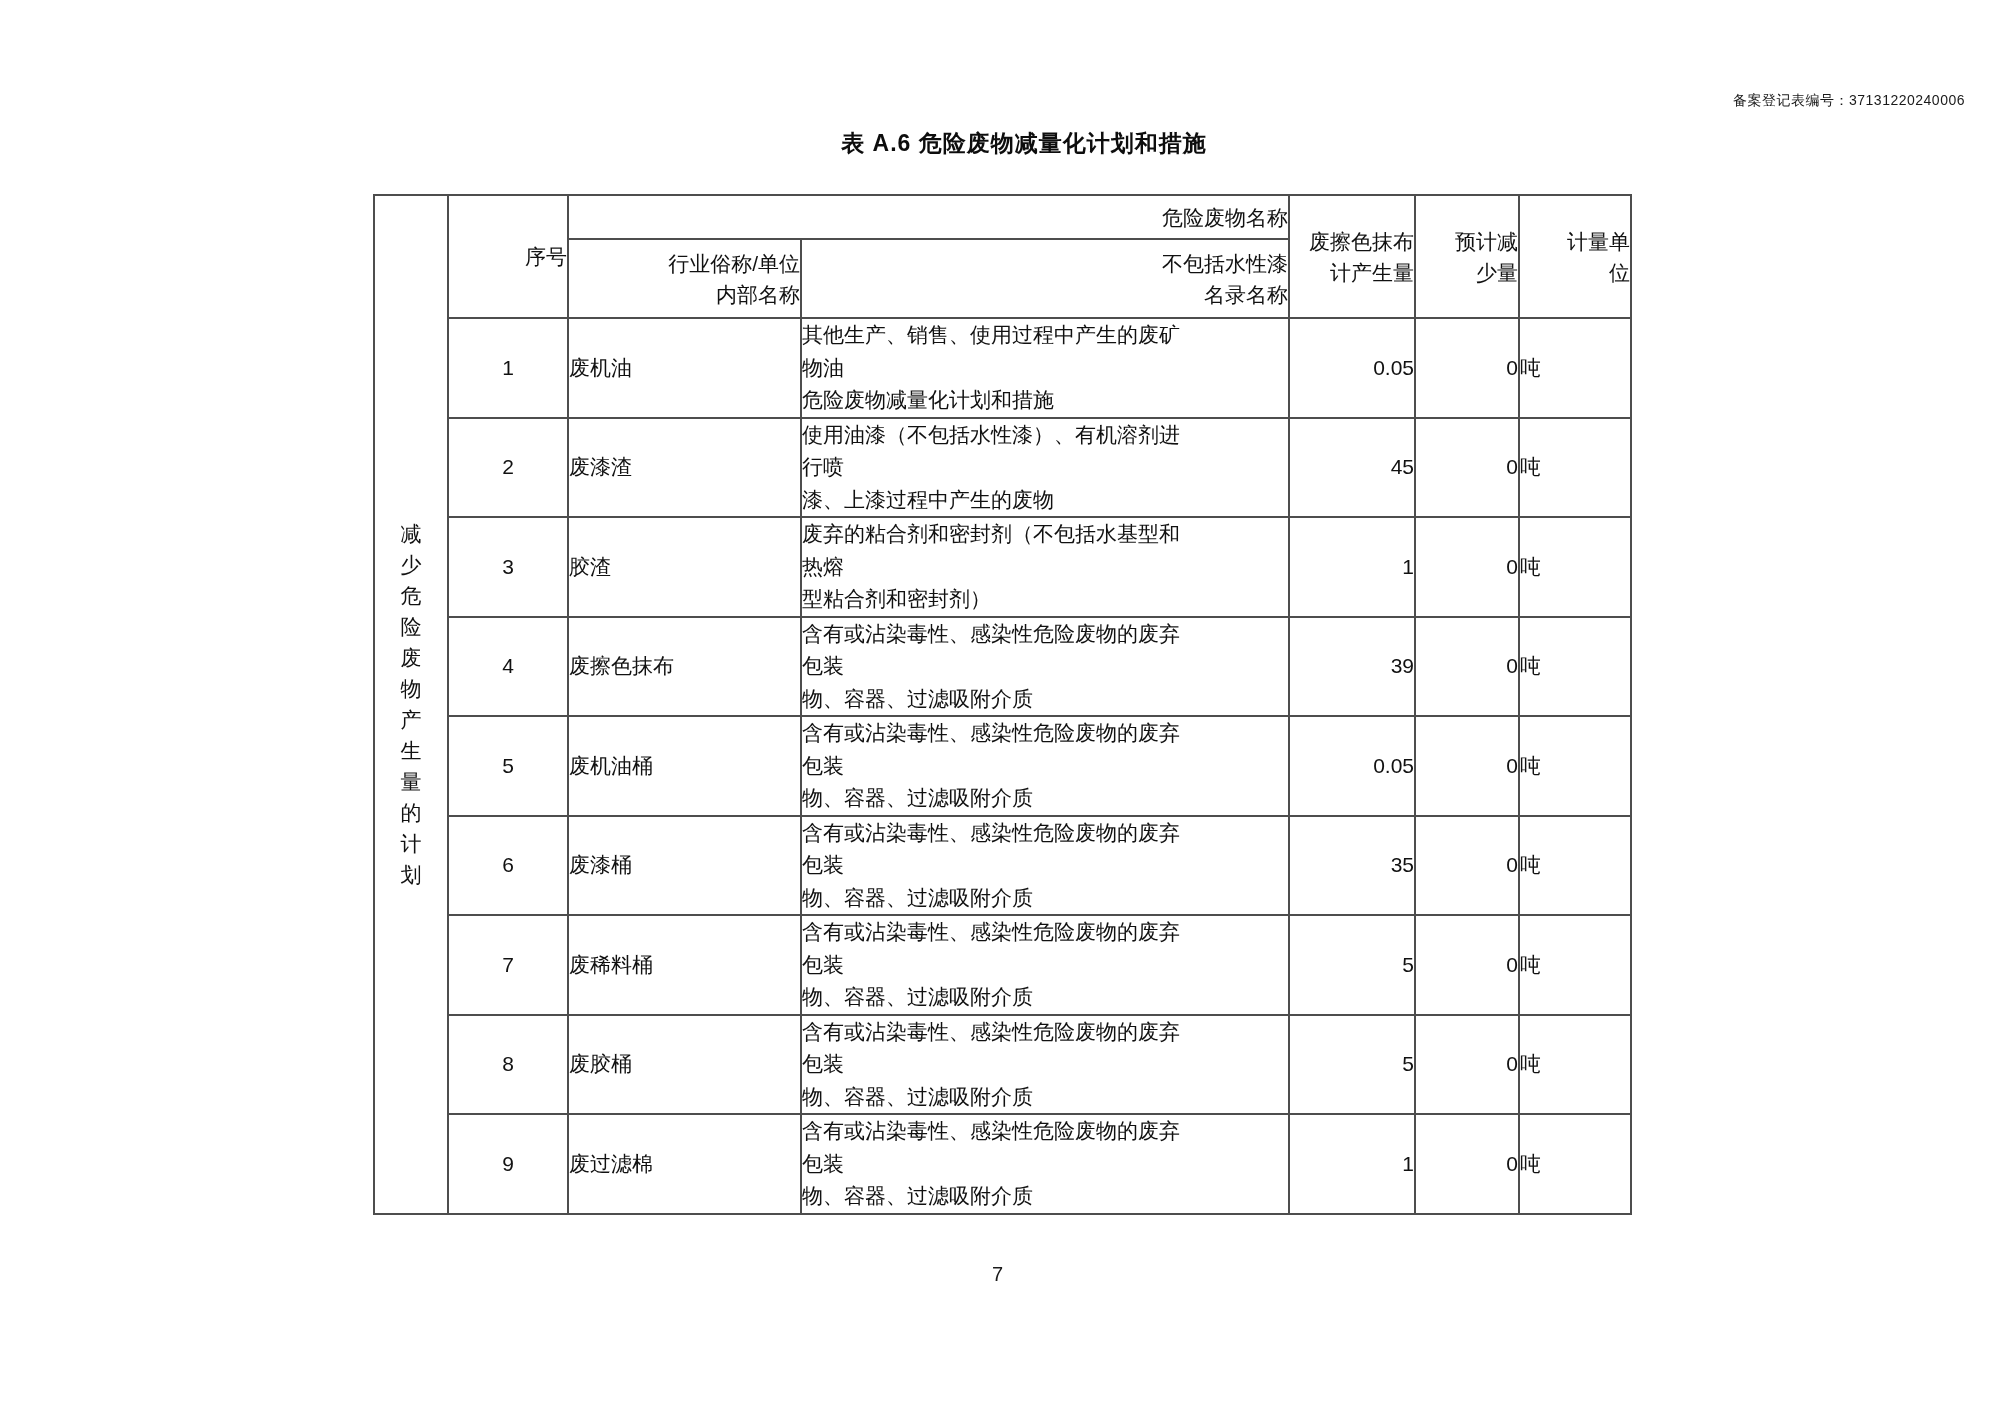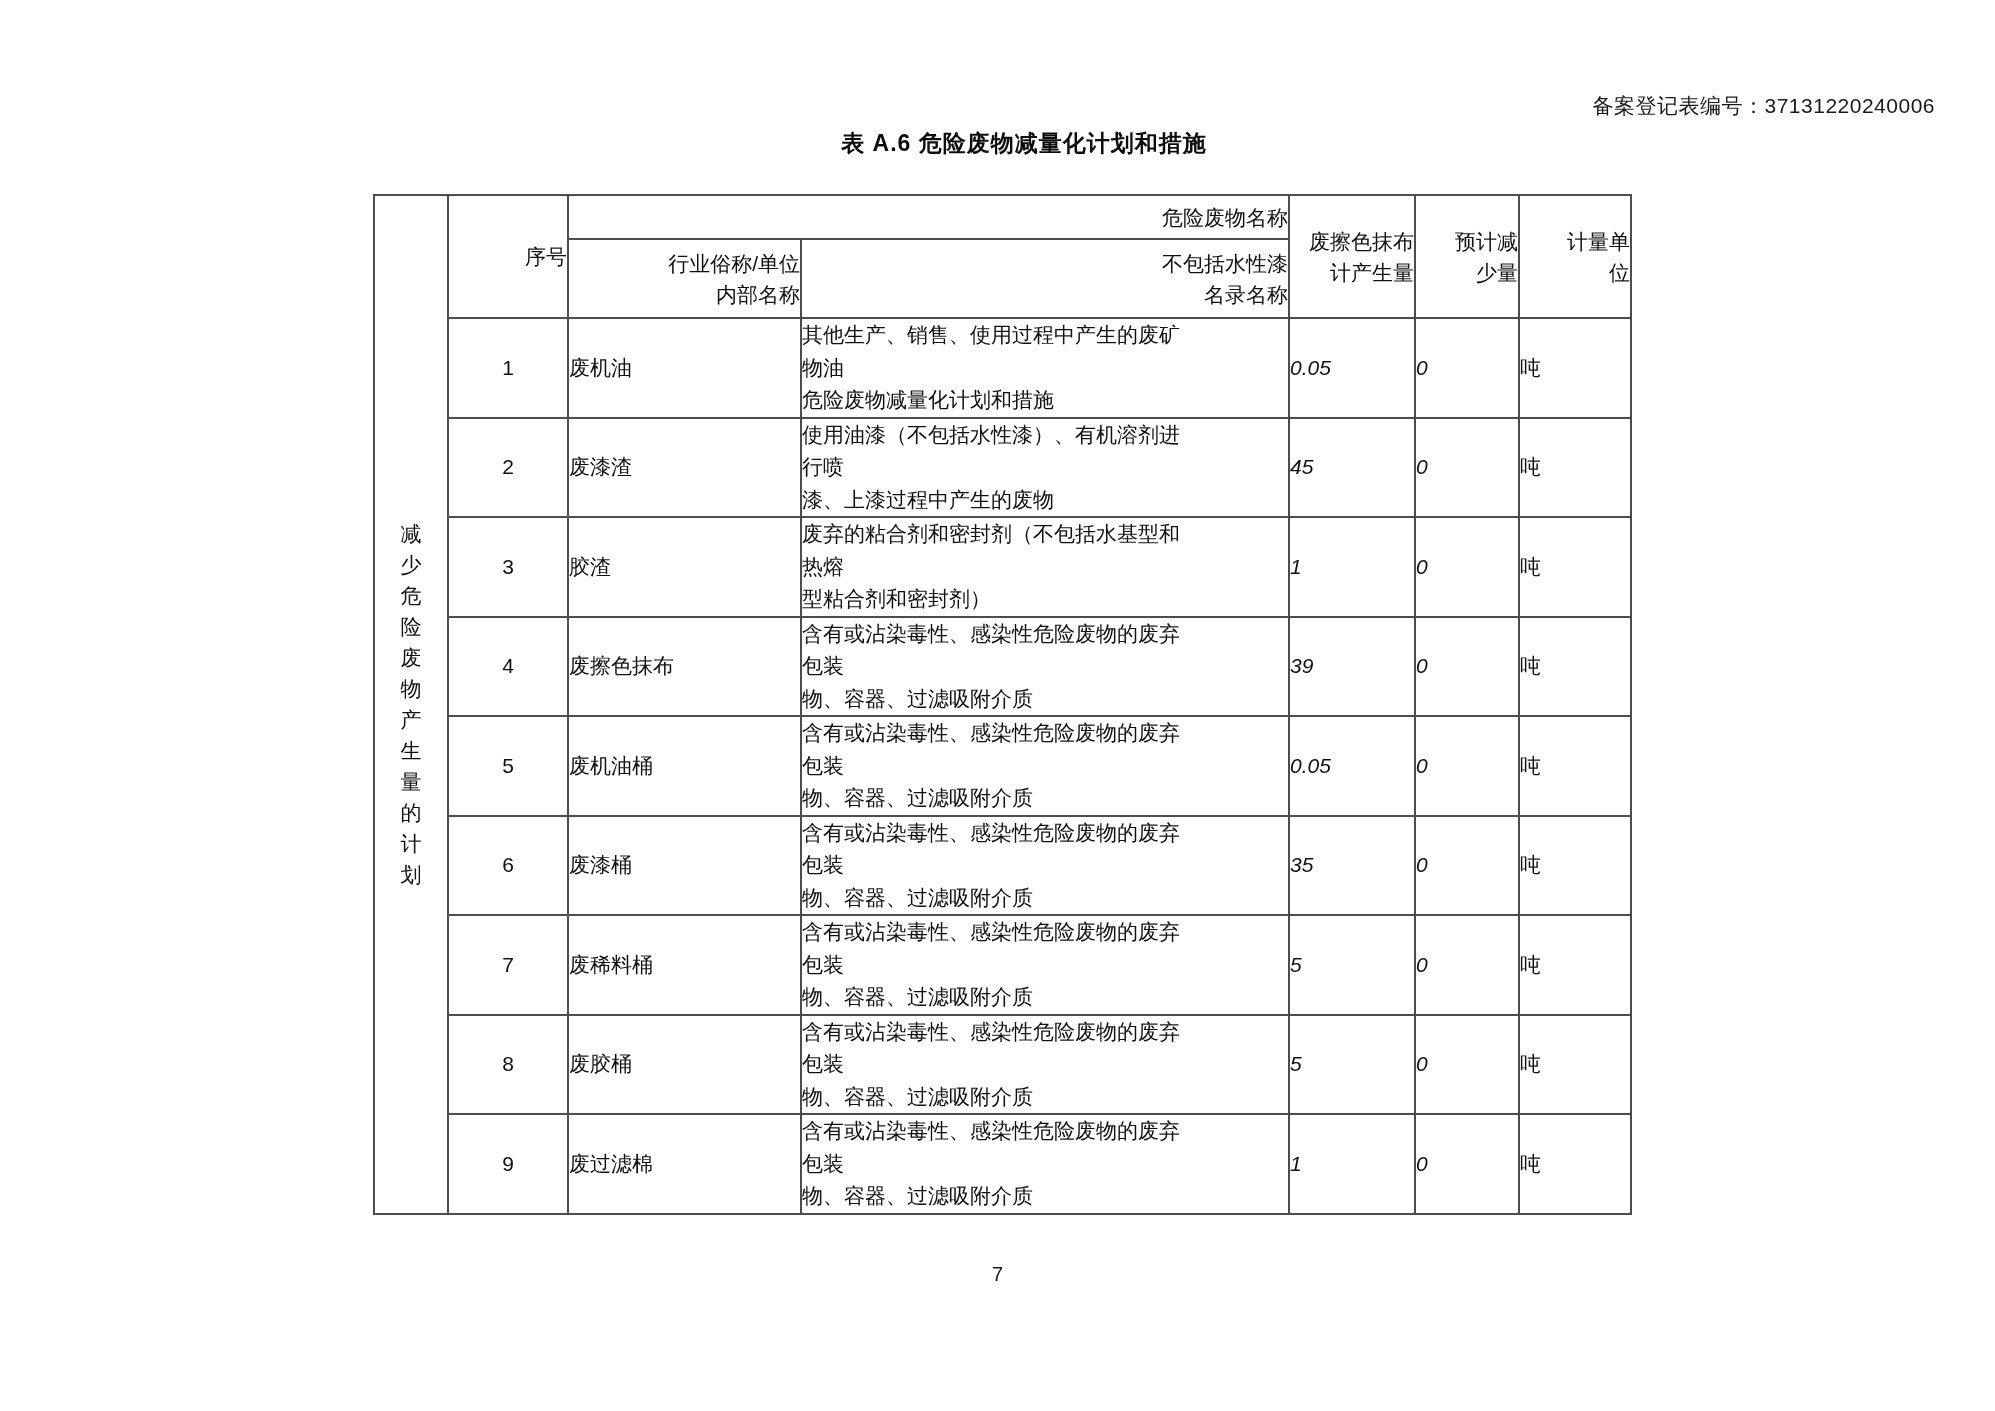--- a/index.html
+++ b/index.html
@@ -8,22 +8,22 @@
     background: #ffffff;
     font-family: "Liberation Sans", sans-serif;
     color: #000000;
     position: relative;
     overflow: hidden;
   }
   .page { position: absolute; inset: 0; background: #ffffff; }
 
   .reg-number {
     position: absolute;
-    top: 92px; right: 60px;
-    font-size: 21px;
+    top: 92px; right: 30px;
+    font-size: 14px;
     color: #1a1a1a;
     letter-spacing: 0.5px;
   }
   .doc-title {
     position: absolute;
     top: 128px; left: 0; width: 2048px;
     text-align: center;
     font-size: 23px;
     font-weight: bold;
     color: #0d0d0d;
@@ -68,21 +68,21 @@
     line-height: 31px;
   }
   td.seq { text-align: center; }
   td.name { padding-left: 12px; }
   td.desc {
     vertical-align: top;
     white-space: pre-line;
     line-height: 32.5px;
     padding: 2px 6px 0 13px;
   }
-  td.num { padding-right: 18px; font-style: italic; }
+  td.num { text-align: right; padding-right: 18px; }
   td.unit { padding-left: 11px; }
 </style>
 </head>
 <body>
 
 <div class="page">
 
   <div class="reg-number">备案登记表编号：37131220240006</div>
 
   <div class="doc-title">表 A.6 危险废物减量化计划和措施</div>

